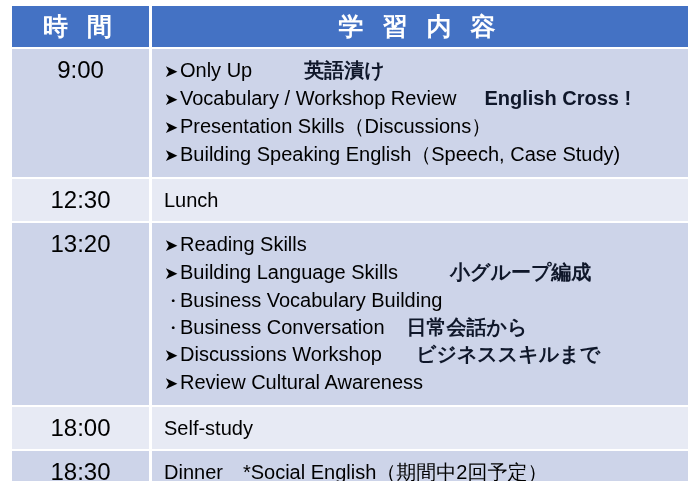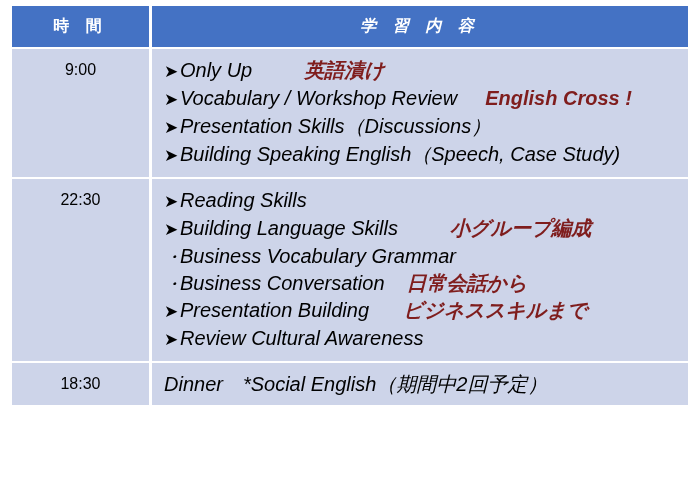--- a/index.html
+++ b/index.html
@@ -24,58 +24,58 @@
   }
   .schedule-table col.time-col { width: 140px; }
   .schedule-table col.content-col { width: 536px; }
 
   th, td {
     padding: 0;
     vertical-align: top;
     border-bottom: 2px solid #ffffff;
     border-right: 3px solid #ffffff;
   }
-  th:last-child, td:last-child { border-right: none; font-style: italic; }
+  th:last-child, td:last-child { border-right: none; }
 
   thead th {
     background: #4472C4;
     color: #ffffff;
     font-weight: bold;
-    font-size: 16px;
+    font-size: 25px;
     text-align: center;
     letter-spacing: 6px;
     padding: 6px 0 7px 0;
     height: 28px;
     line-height: 28px;
   }
   thead th.header-content { letter-spacing: 6px; }
 
   tbody tr.row-dark > td { background: #CDD4E9; }
   tbody tr.row-light > td { background: #E7EAF4; }
 
   td.time-cell {
     text-align: center;
-    font-size: 16px;
+    font-size: 24px;
     color: #000000;
     padding-top: 8px;
     padding-bottom: 8px;
     line-height: 26px;
     white-space: nowrap;
   }
   td.content-cell {
     font-size: 20px;
     color: #000000;
     padding: 8px 0 8px 12px;
     line-height: 26px;
   }
   .line { white-space: nowrap; position: relative; }
   .bullet-arrow { font-size: 17px; display: inline-block; width: 16px; }
   .bullet-dot  { font-size: 18px; display: inline-block; width: 16px; }
   .note {
-    color: #7f1d1d;
+    color: #0f172a;
     font-weight: bold;
   }
   .sp-1 { display: inline-block; width: 34px; }
   .sp-2 { display: inline-block; width: 28px; }
   .sp-3 { display: inline-block; width: 52px; }
   .sp-4 { display: inline-block; width: 22px; }
 </style>
 </head>
 <body>
 
@@ -95,33 +95,45 @@
     <tr class="row-dark">
       <td class="time-cell">9:00</td>
       <td class="content-cell">
         <div class="line"><span class="bullet-arrow">➤</span><span>Only Up</span><span class="sp-3"></span><span class="note">英語漬け</span></div>
         <div class="line"><span class="bullet-arrow">➤</span><span>Vocabulary / Workshop Review</span><span class="sp-2"></span><span class="note">English Cross !</span></div>
         <div class="line"><span class="bullet-arrow">➤</span><span>Presentation Skills（Discussions）</span></div>
         <div class="line"><span class="bullet-arrow">➤</span><span>Building Speaking English（Speech, Case Study)</span></div>
       </td>
     </tr>
 
+    <tr class="row-light">
+      <td class="time-cell">12:30</td>
+      <td class="content-cell">
+        <div class="line"><span>Lunch</span></div>
+      </td>
+    </tr>
 
     <tr class="row-dark">
-      <td class="time-cell">22:30</td>
+      <td class="time-cell">13:20</td>
       <td class="content-cell">
         <div class="line"><span class="bullet-arrow">➤</span><span>Reading Skills</span></div>
         <div class="line"><span class="bullet-arrow">➤</span><span>Building Language Skills</span><span class="sp-3"></span><span class="note">小グループ編成</span></div>
-        <div class="line"><span class="bullet-dot">・</span><span>Business Vocabulary Grammar</span></div>
+        <div class="line"><span class="bullet-dot">・</span><span>Business Vocabulary Building</span></div>
         <div class="line"><span class="bullet-dot">・</span><span>Business Conversation</span><span class="sp-4"></span><span class="note">日常会話から</span></div>
-        <div class="line"><span class="bullet-arrow">➤</span><span>Presentation Building</span><span class="sp-1"></span><span class="note">ビジネススキルまで</span></div>
+        <div class="line"><span class="bullet-arrow">➤</span><span>Discussions Workshop</span><span class="sp-1"></span><span class="note">ビジネススキルまで</span></div>
         <div class="line"><span class="bullet-arrow">➤</span><span>Review Cultural Awareness</span></div>
       </td>
     </tr>
 
+    <tr class="row-light">
+      <td class="time-cell">18:00</td>
+      <td class="content-cell">
+        <div class="line"><span>Self-study</span></div>
+      </td>
+    </tr>
 
     <tr class="row-dark">
       <td class="time-cell">
         <div>18:30</div>
 
       </td>
       <td class="content-cell">
         <div class="line"><span>Dinner　*Social English（期間中2回予定）</span></div>
 
       </td>

